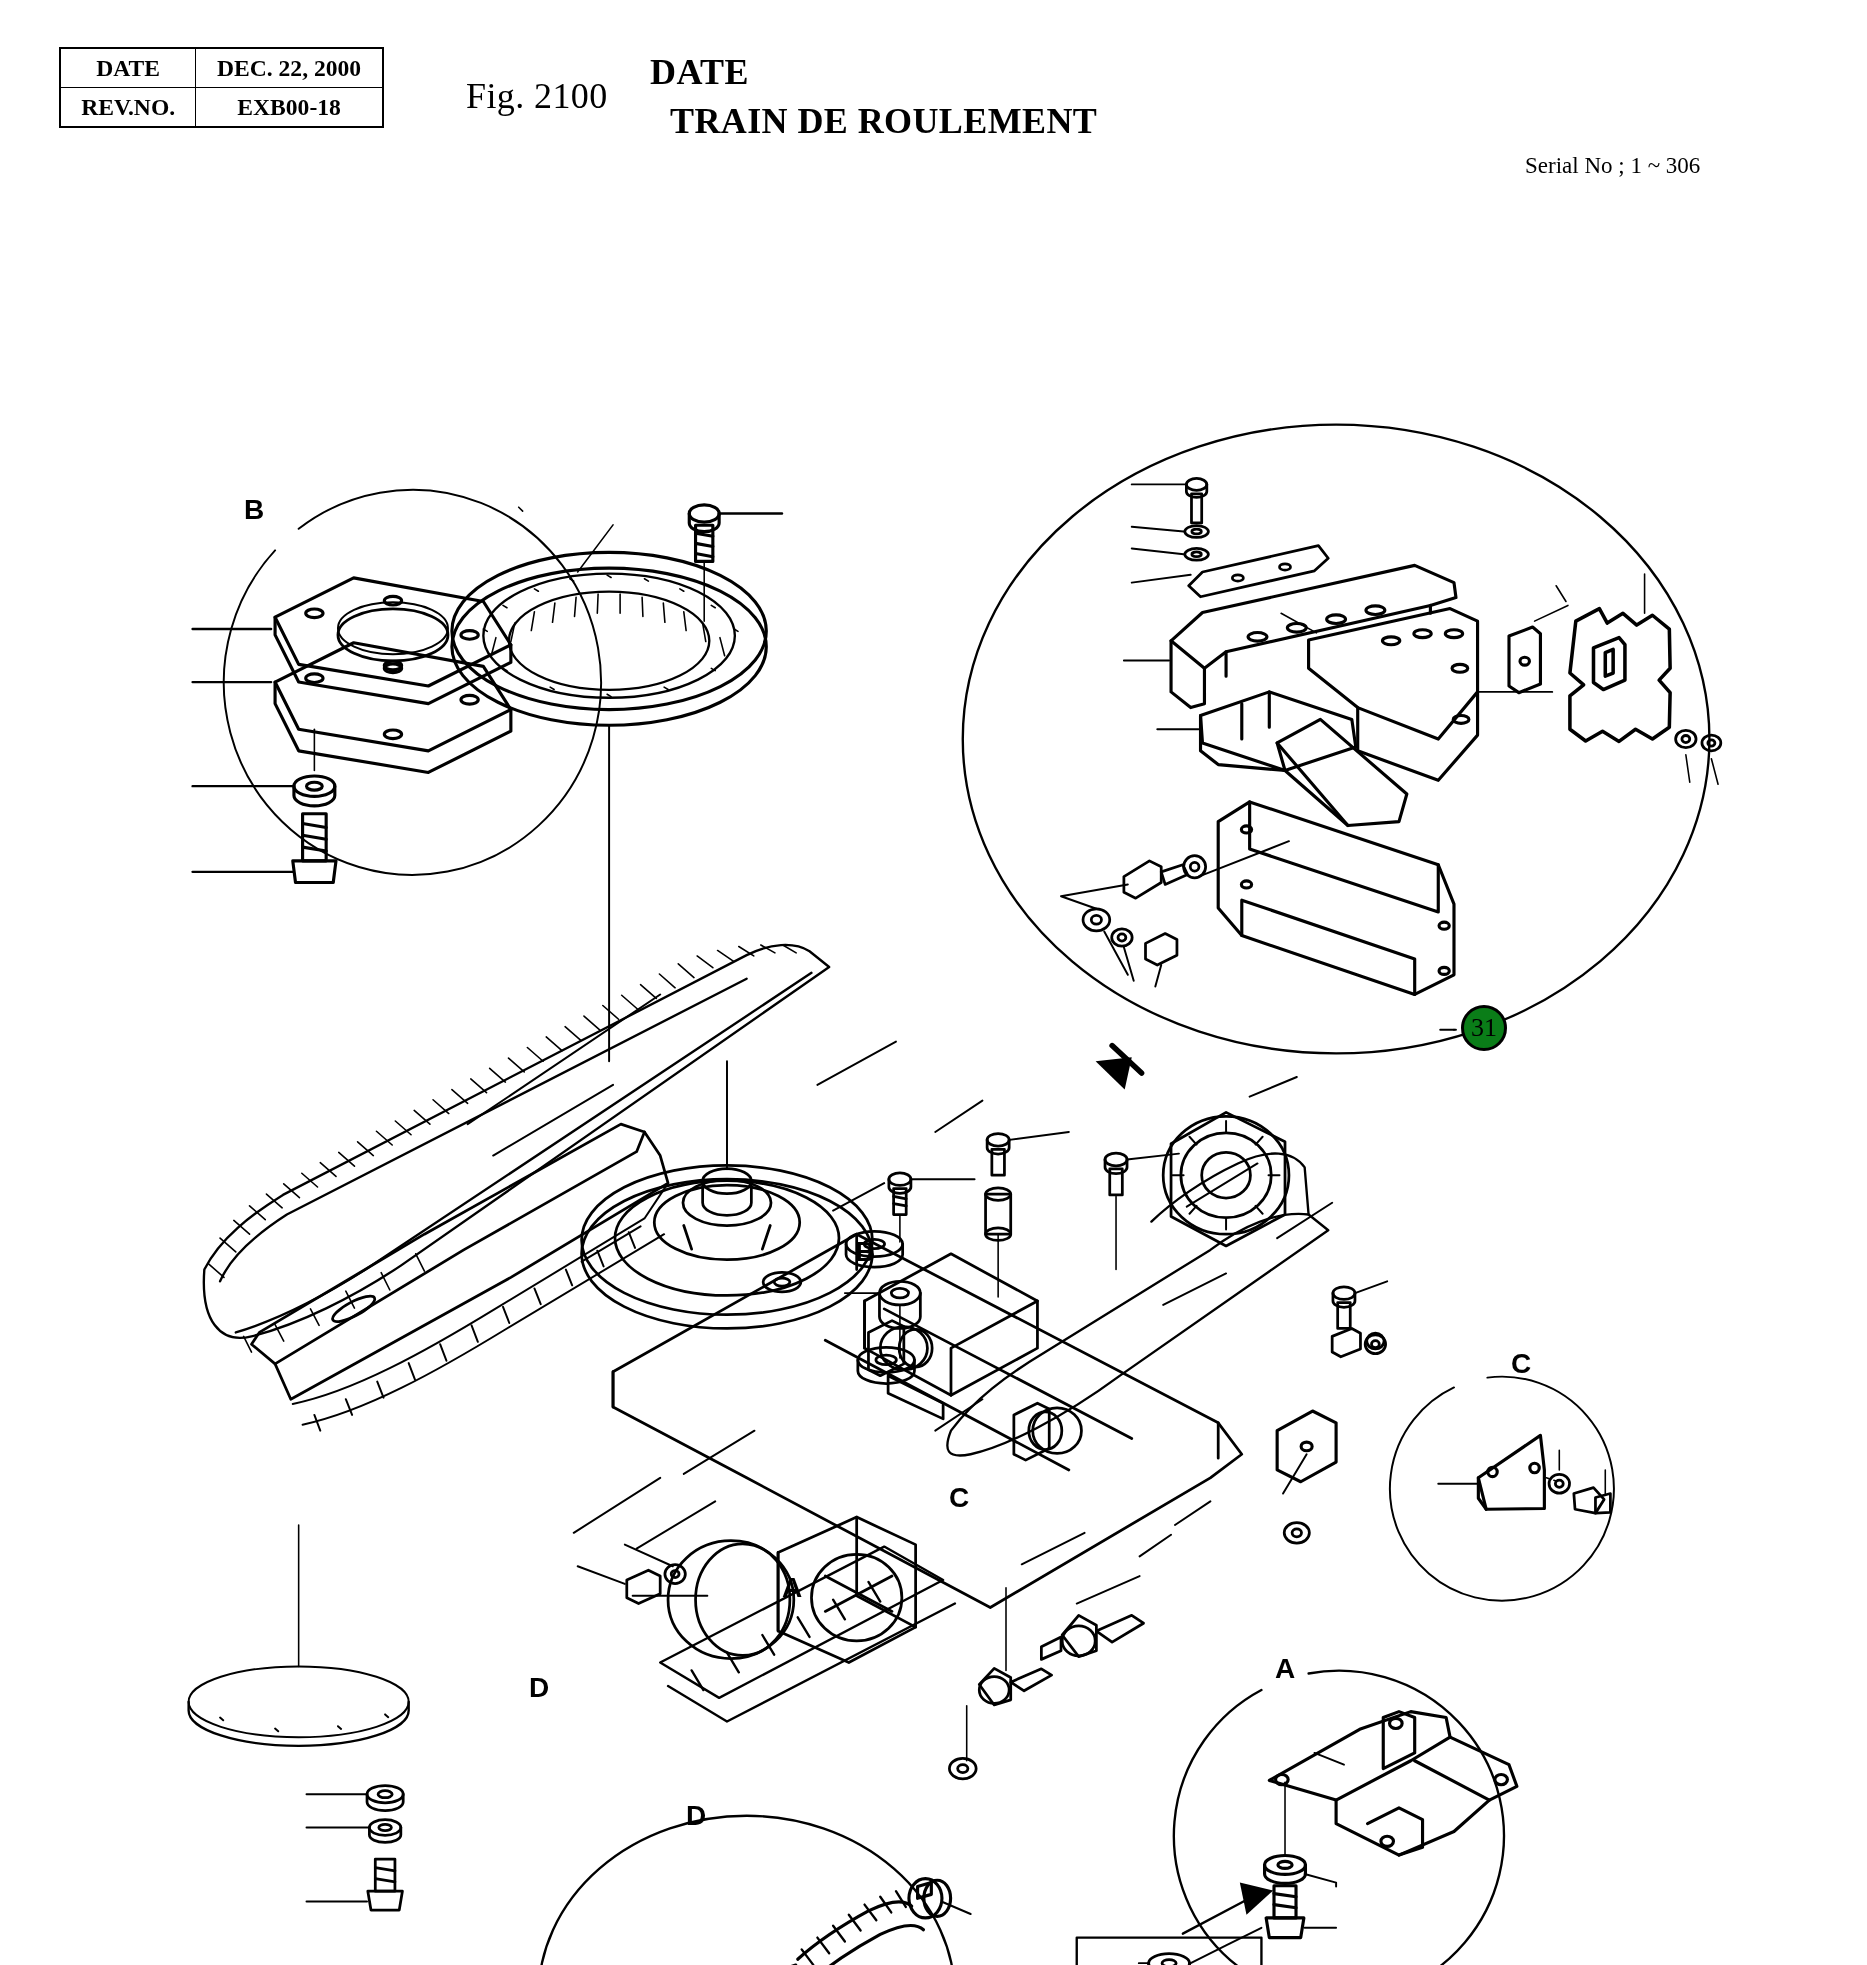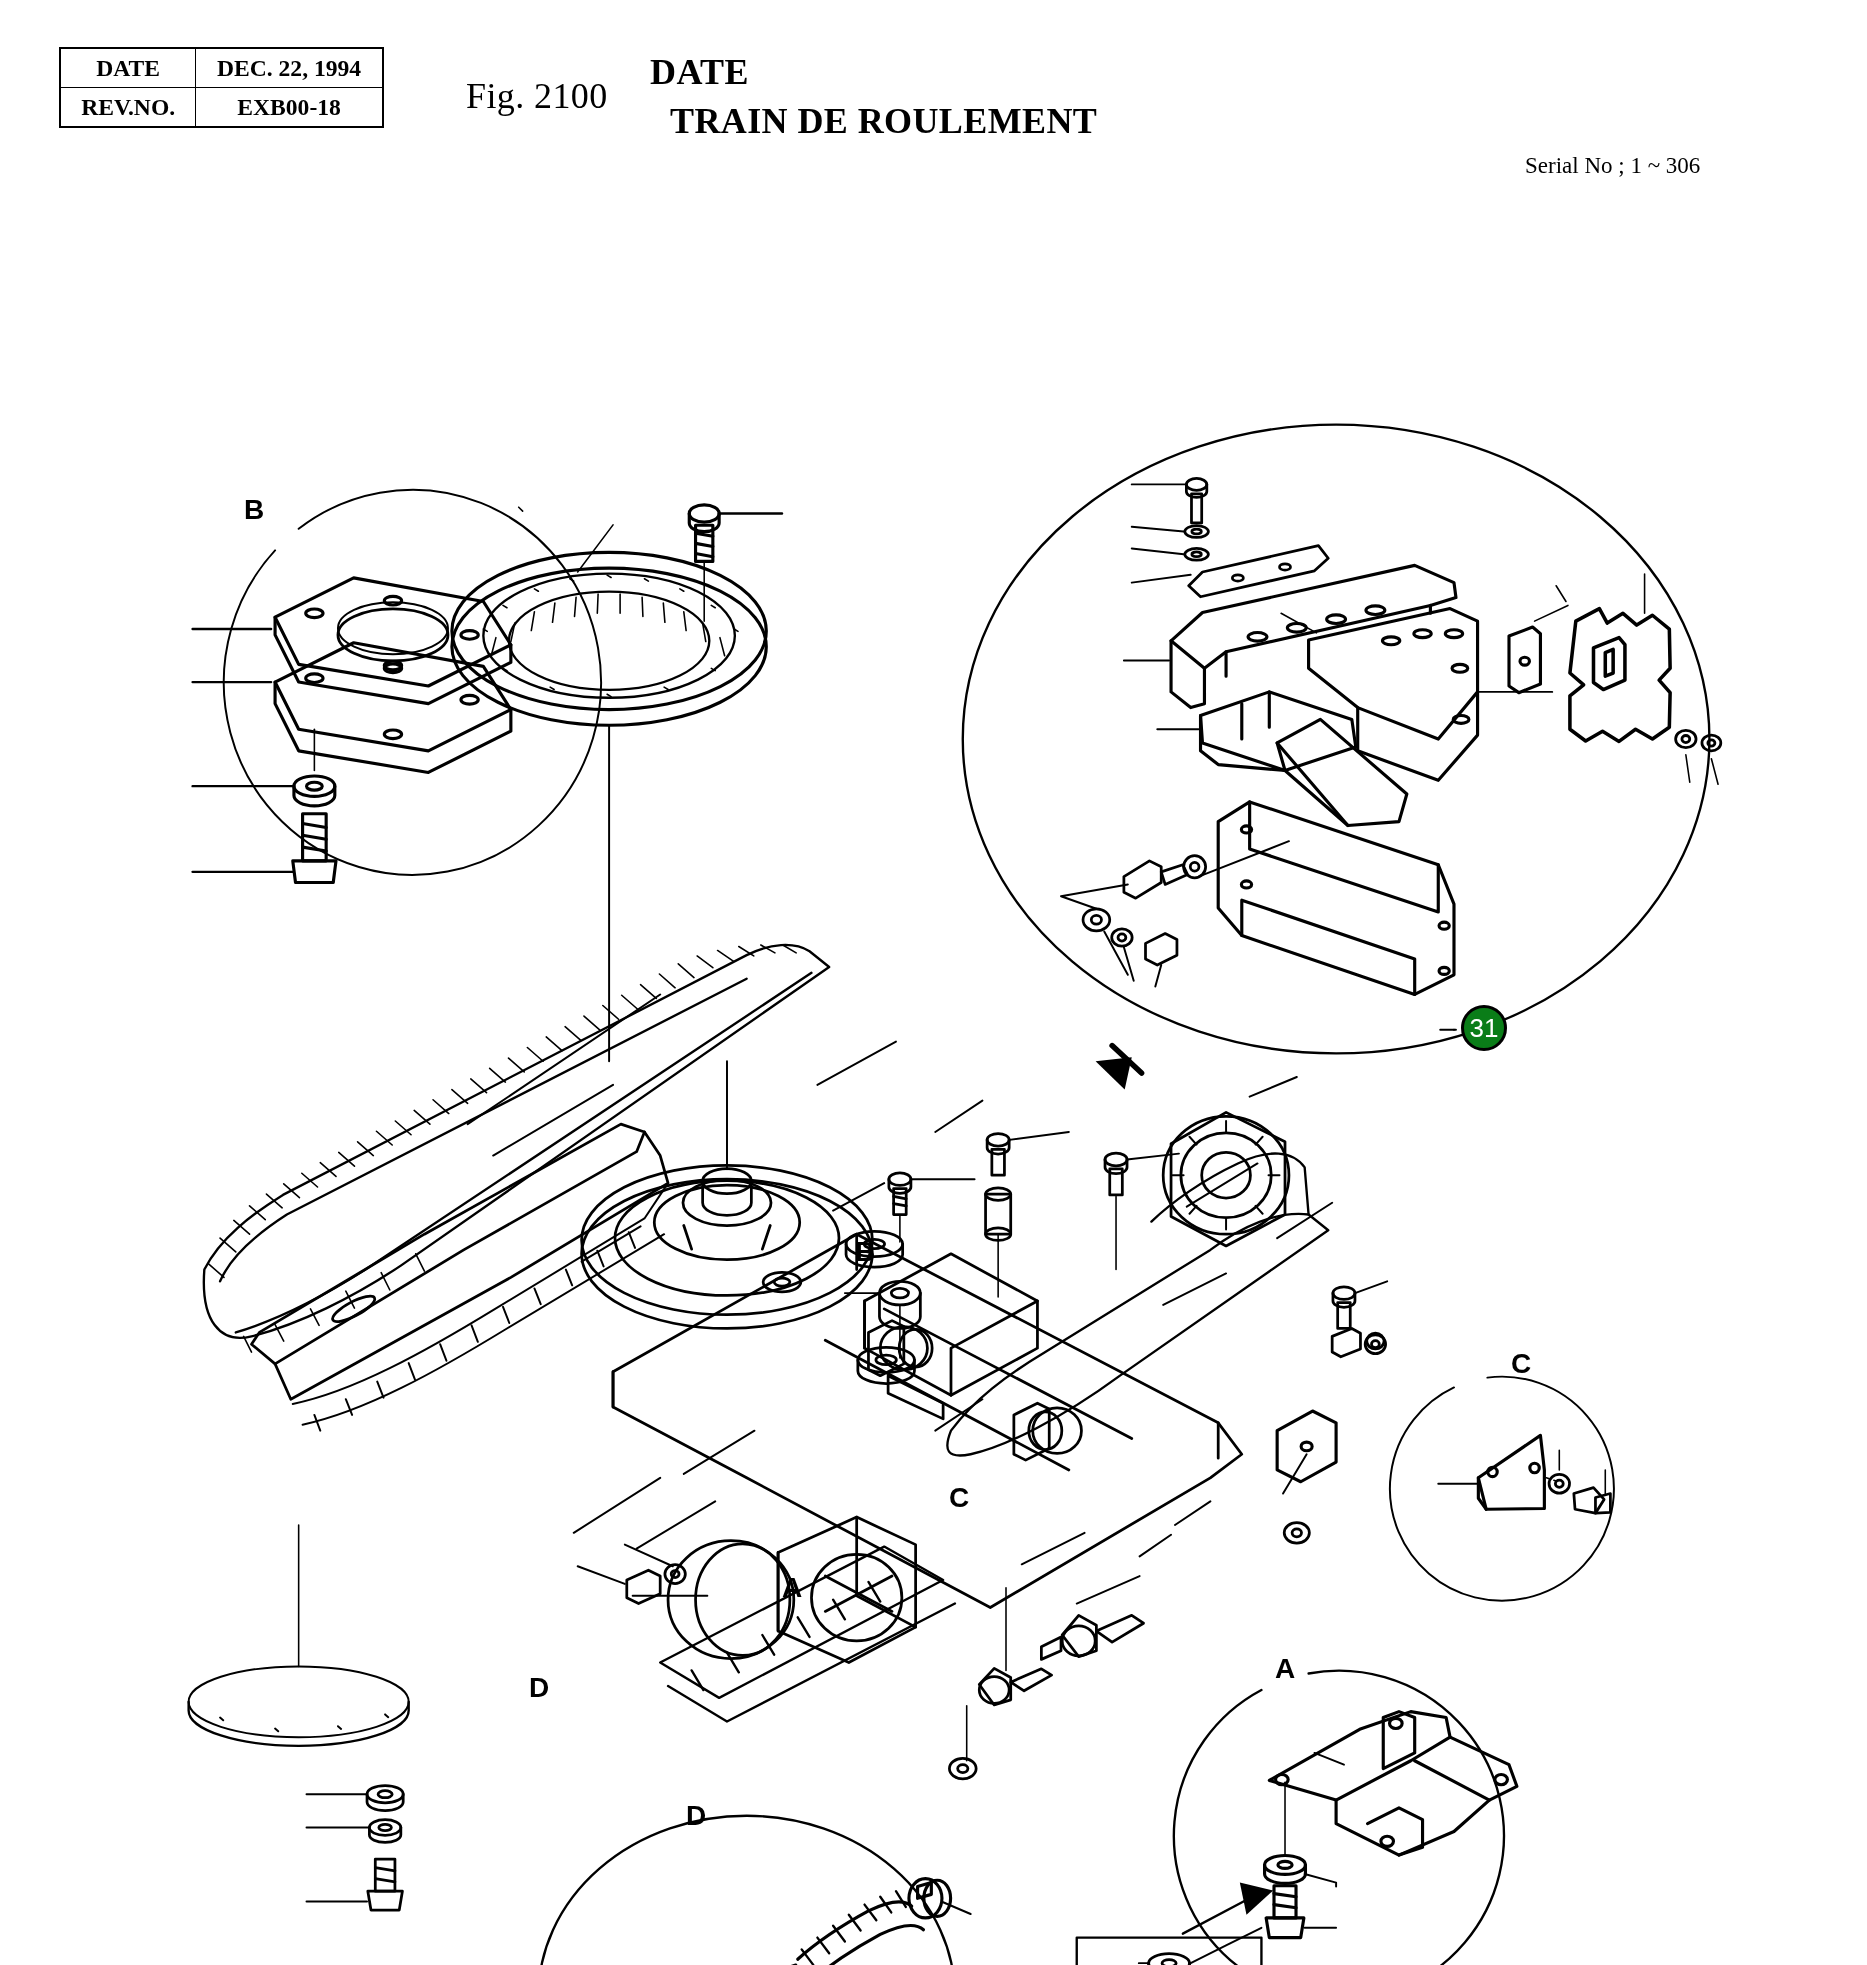--- a/index.html
+++ b/index.html
@@ -43,40 +43,40 @@
   
   .art{position:absolute;left:0;top:0;width:1867px;height:2589px;}
 
   
   .badge{
     position:absolute;left:1461px;top:1005px;
     width:46px;height:46px;border-radius:50%;
     background:#0a7d18;border:3.5px solid #000;
     box-sizing:border-box;
     display:flex;align-items:center;justify-content:center;
-    color:#ffffff;font-family:Liberation Sans, sans-serif;
+    color:#000000;font-family:Liberation Serif, serif;
     font-size:26px;line-height:1;
   }
 
   
   .dl{
     position:absolute;font-family:"Liberation Sans", sans-serif;
     font-weight:bold;font-size:28px;
   }
 </style>
 </head>
 <body>
 
 <div class="page">
 
   <table class="rev-table">
     <tbody>
         <tr>
       <td class="k">DATE</td>
-      <td class="v">DEC. 22, 1994</td>
+      <td class="v">DEC. 22, 2000</td>
     </tr>
     <tr>
       <td class="k">REV.NO.</td>
       <td class="v">EXB00-18</td>
     </tr>
   </tbody>
     </table>
 
   <div class="fig-no">Fig. 2100</div>
   <div class="title-en">DATE</div>

